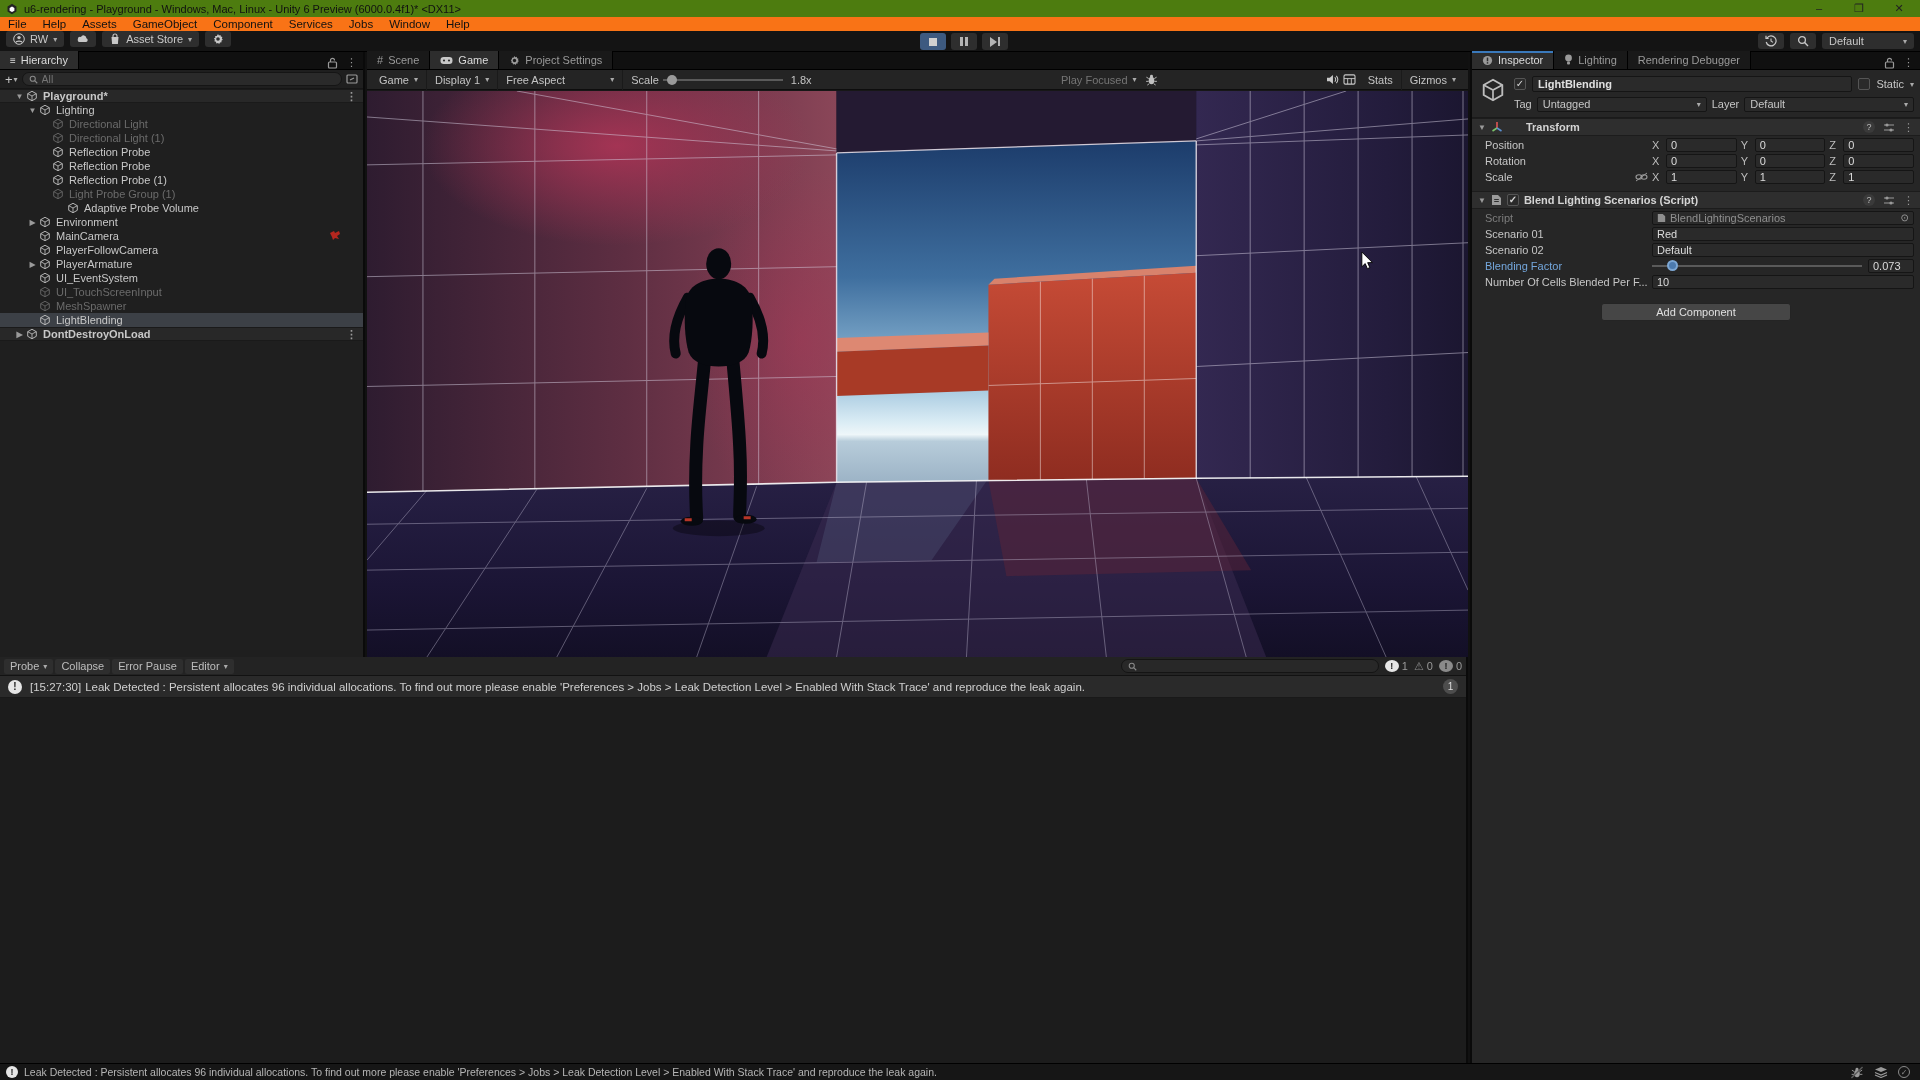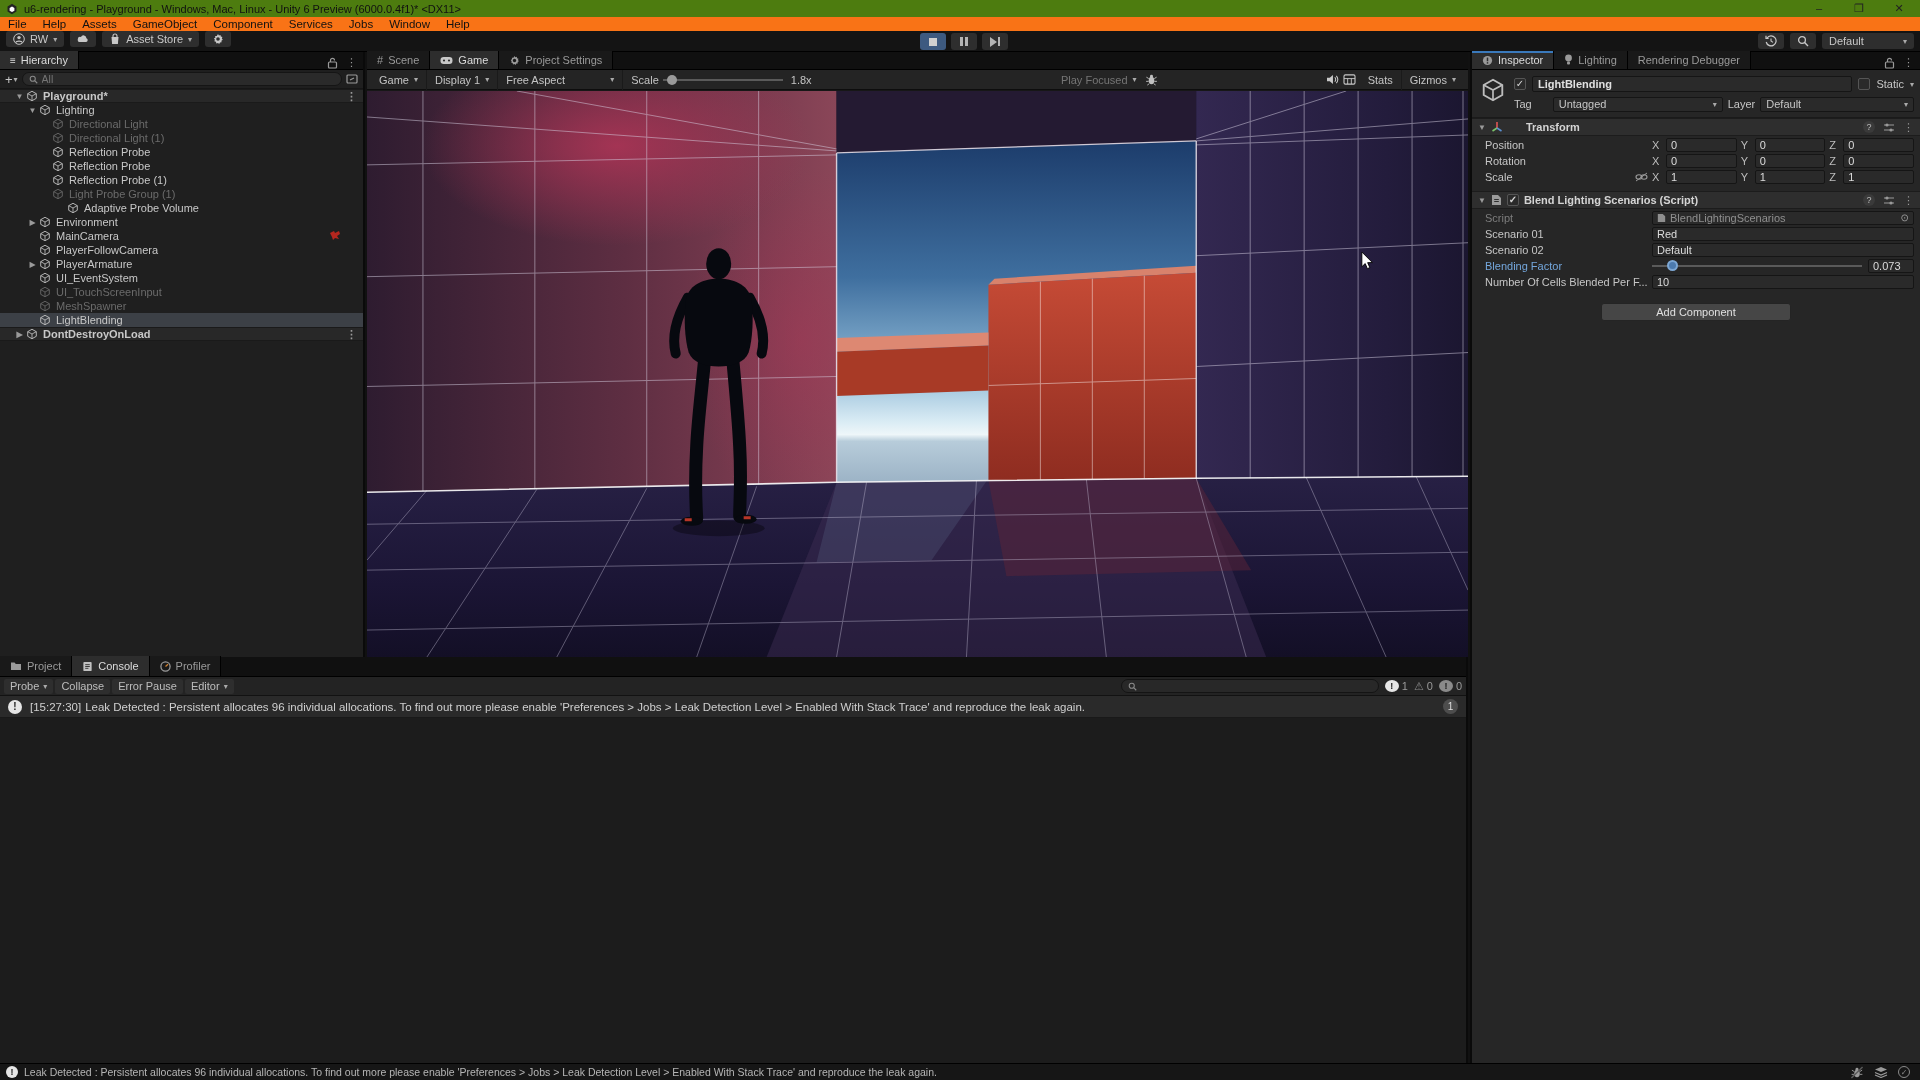--- a/index.html
+++ b/index.html
@@ -670,21 +670,21 @@
         <span class="checkbox">✓</span>
         <div class="name-field">
             <span>LightBlending</span>
           </div>
         <span class="checkbox"></span>
         <span>Static</span>
         <span class="caret">▾</span>
       </div>
       <div class="tag-row">
         <span>Tag</span>
-        <div class="dd-field" style="width:170px;margin-left:16px;">
+        <div class="dd-field" style="width:170px;">
             <span>Untagged</span>
             <span class="caret">▾</span>
           </div>
         <span>Layer</span>
         <div class="dd-field" style="flex:1;">
             <span>Default</span>
             <span class="caret">▾</span>
           </div>
       </div>
     </div>
@@ -819,42 +819,20 @@
       </div>
   </div>
 
   <div class="add-comp">
       <span>Add Component</span>
     </div>
 
 </div>
 
 <div class="console">
-  <div class="tabbar" style="height:20px;">
-    <div class="tab" style="height:20px;">
-      <svg width="12" height="10" viewBox="0 0 12 10">
-          <path d="M1 1.5 H4.5 L5.8 3 H11 V9 H1 Z" fill="#9a9a9a"></path>
-        </svg>
-      <span>Project</span>
-    </div>
-    <div class="tab active" style="height:20px;">
-      <svg width="11" height="11" viewBox="0 0 11 12">
-          <rect x="1" y="1" width="9" height="10" rx="1" fill="#c0c0c0"></rect>
-          <path d="M3 4 H8 M3 6 H8 M3 8 H6.5" stroke="#2d2d2d" stroke-width="1"></path>
-        </svg>
-      <span>Console</span>
-    </div>
-    <div class="tab" style="height:20px;">
-      <svg width="11" height="11" viewBox="0 0 12 12">
-          <circle cx="6" cy="6" r="5" fill="none" stroke="#9a9a9a" stroke-width="1.4"></circle>
-          <path d="M6 6 L8.8 3.5" stroke="#d08030" stroke-width="1.4"></path>
-        </svg>
-      <span>Profiler</span>
-    </div>
-  </div>
   <div class="con-toolbar">
     <div class="con-chip">
         <span>Probe</span>
         <span class="caret">▾</span>
       </div>
     <div class="con-chip">
         <span>Collapse</span>
       </div>
     <div class="con-chip">
         <span>Error Pause</span>

